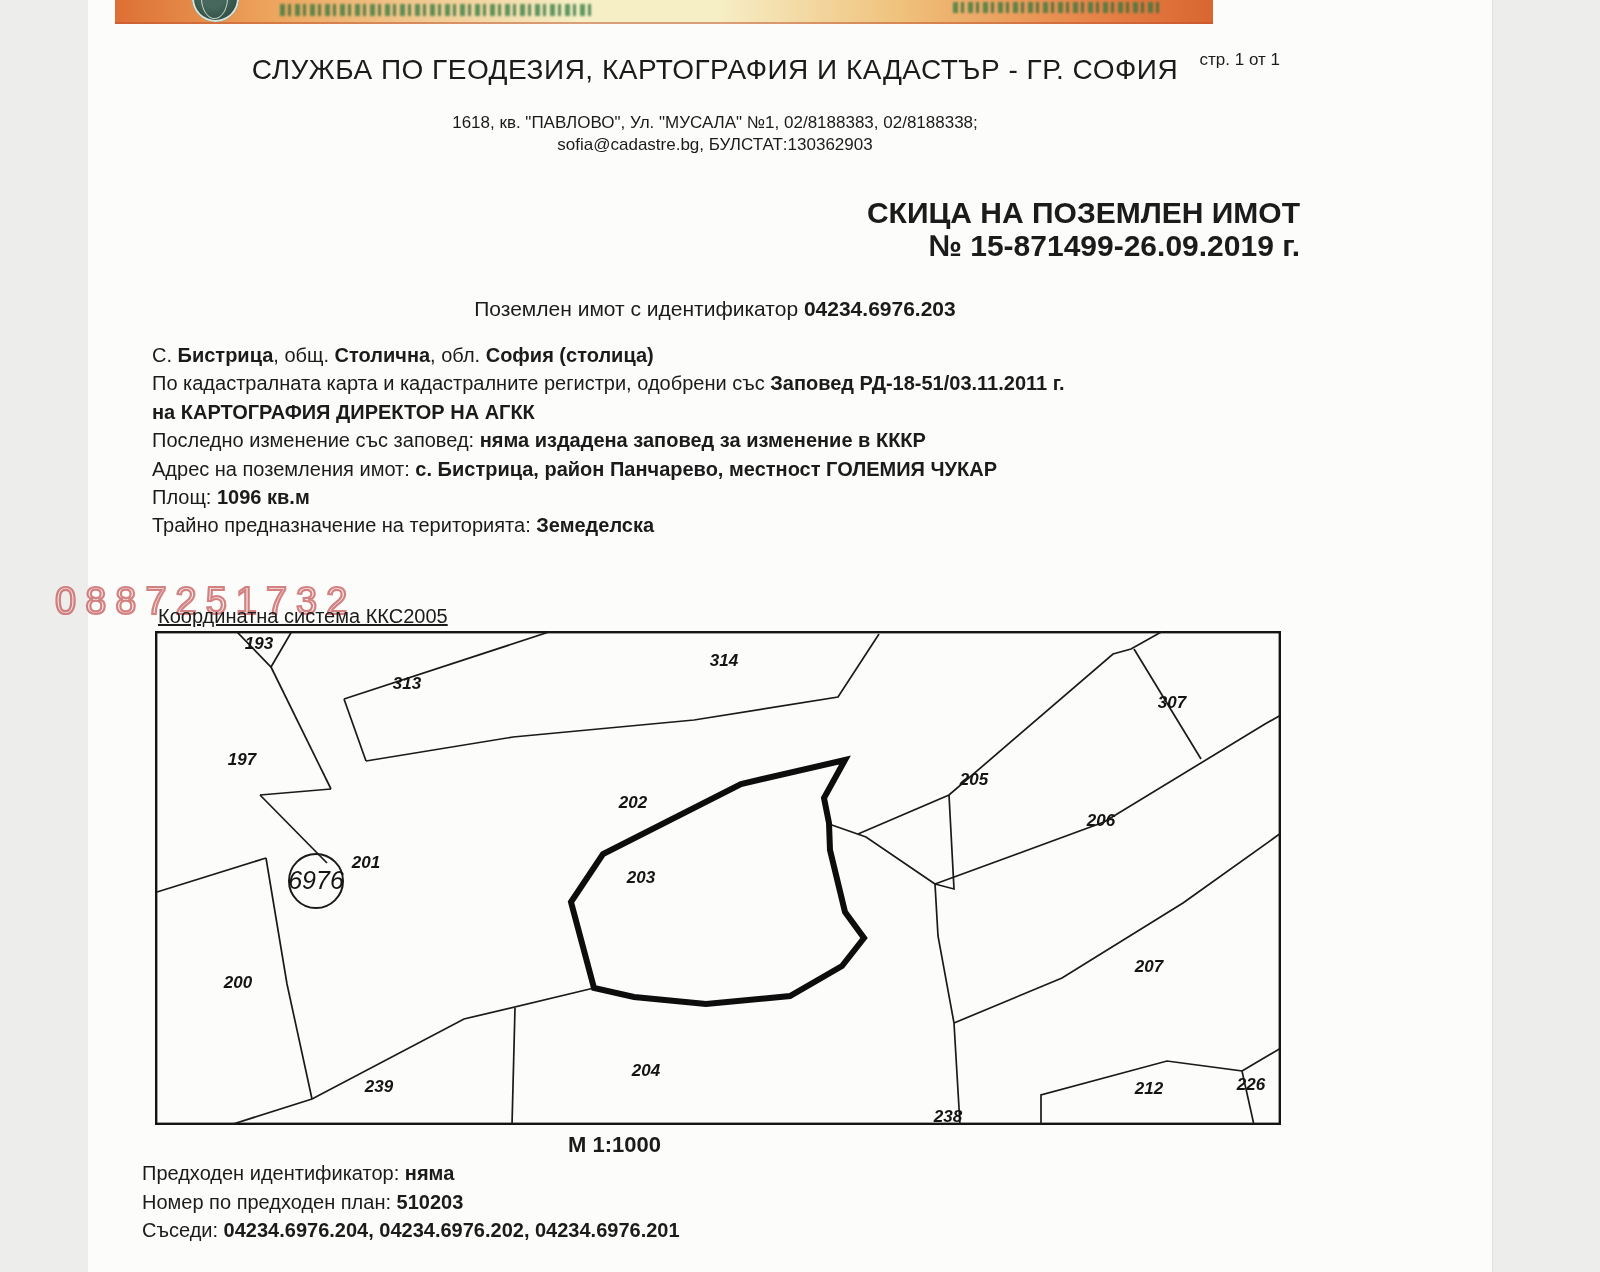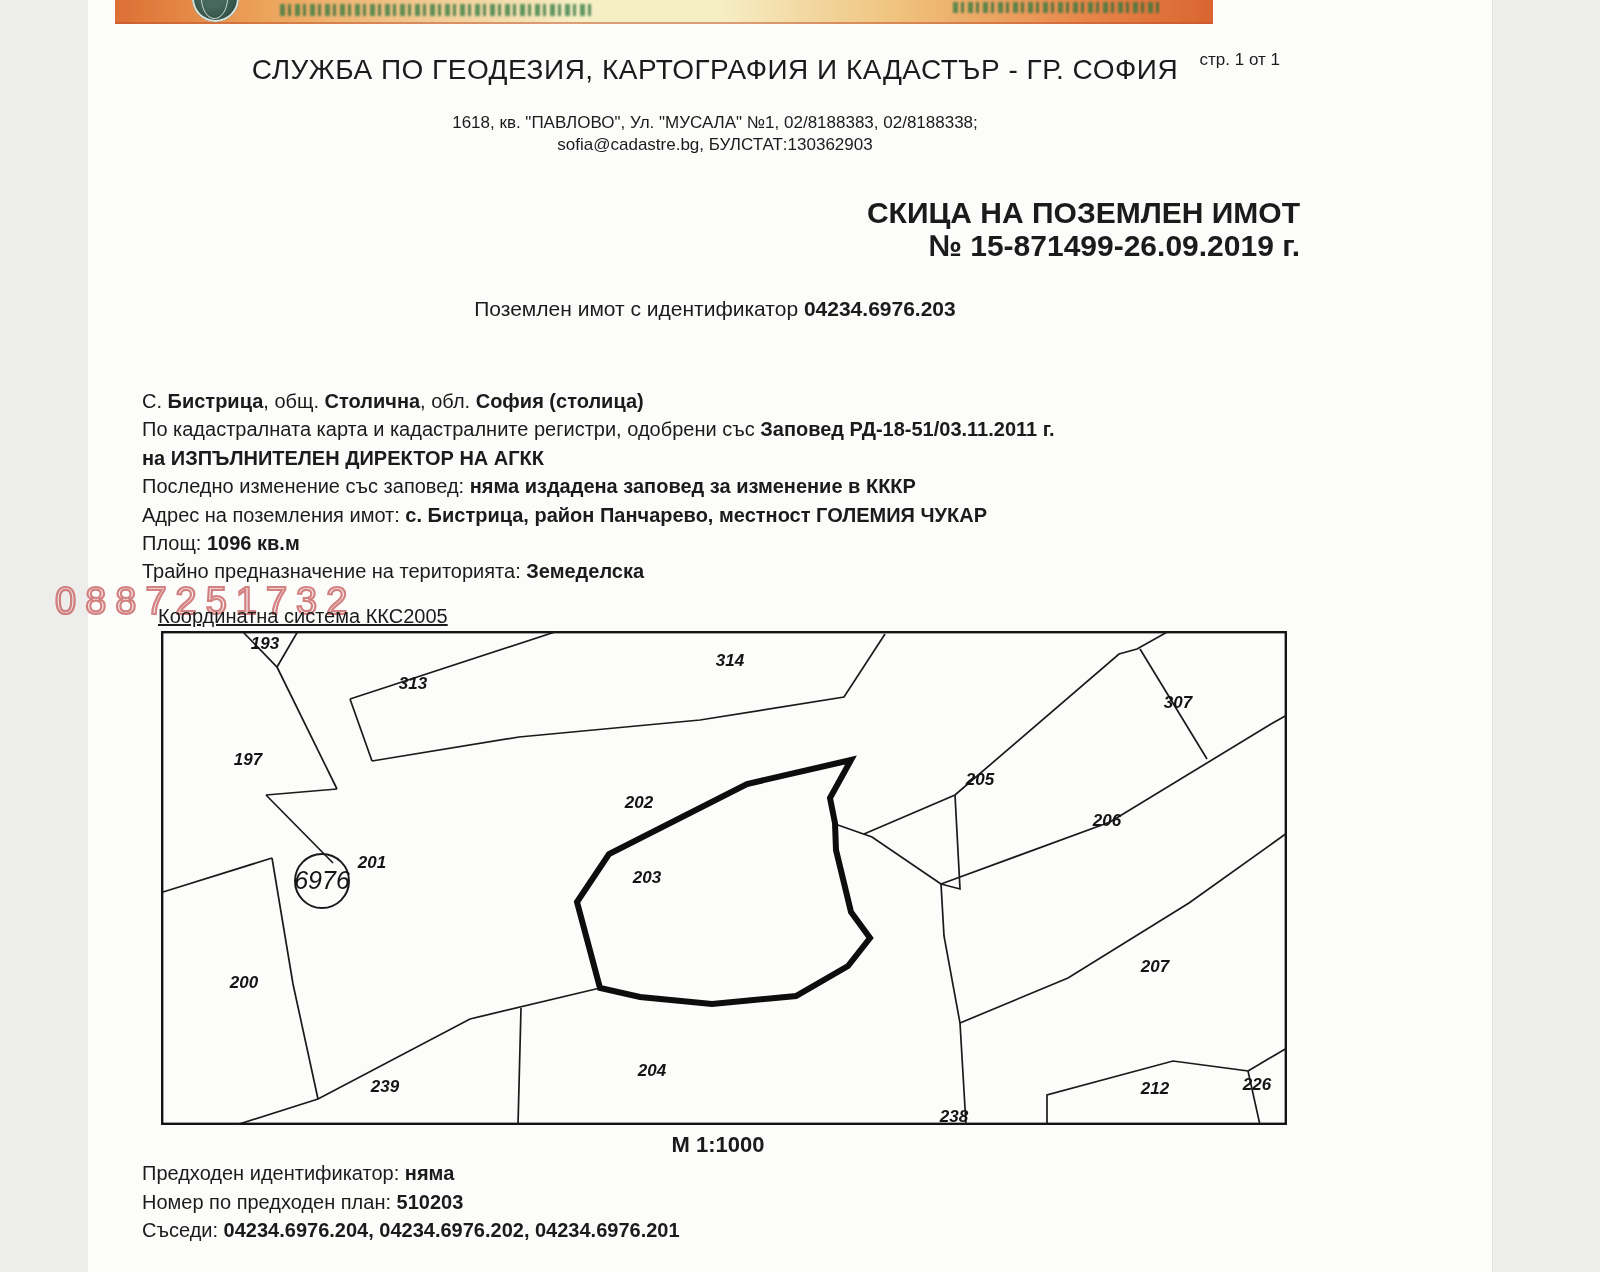--- a/index.html
+++ b/index.html
@@ -24,32 +24,32 @@
     background:radial-gradient(circle at 45% 45%,#47685c 0 30%,#2e4c42 75%);
     box-shadow:inset 0 0 0 2px #d9e3da;}
   .logo::before{content:"";position:absolute;left:9px;top:2px;width:27px;height:42px;border:1.5px solid rgba(230,240,230,.8);border-radius:50%;box-sizing:border-box;}
   .logo::after{content:"";position:absolute;left:2px;top:21px;width:43px;height:1.5px;background:rgba(230,240,230,.8);}
   .pagelabel{position:absolute;left:1140px;top:26px;width:140px;text-align:right;font-size:17px;margin-top:24px;}
   .office{position:absolute;left:130px;top:54px;width:1170px;text-align:center;font-size:28px;letter-spacing:.5px;}
   .addr{position:absolute;left:130px;top:112px;width:1170px;text-align:center;font-size:17px;line-height:22px;}
   .doctitle{position:absolute;left:130px;top:196px;width:1170px;text-align:right;font-size:30px;font-weight:bold;line-height:33px;}
   .idline{position:absolute;left:130px;top:297px;width:1170px;text-align:center;font-size:21px;}
   .idline .b{font-weight:bold;}
-  .details{position:absolute;left:142px;top:341px;font-size:20px;line-height:28.4px;width:1200px;margin-top:46px;}
+  .details{position:absolute;left:152px;top:341px;font-size:20px;line-height:28.4px;width:1200px;}
   .tline{white-space:nowrap;}
   .tline .b{font-weight:bold;}
   .watermark{
     position:absolute;left:55px;top:580px;font-size:38px;letter-spacing:9px;
     color:rgba(226,150,150,.12);
     -webkit-text-stroke:2.2px rgba(203,108,108,.85);
     z-index:1;
   }
   .coordsys{position:absolute;left:158px;top:605px;font-size:20px;z-index:2;text-decoration:underline;}
-  .mapwrap{position:absolute;left:153px;top:631px;width:1290px;height:494px;z-index:2;padding-left:8px;}
-  .scale{position:absolute;left:568px;top:1132px;width:300px;text-align:center;font-size:22px;font-weight:bold;}
+  .mapwrap{position:absolute;left:147px;top:631px;width:1290px;height:494px;z-index:2;padding-left:8px;}
+  .scale{position:absolute;left:568px;top:1132px;width:300px;font-size:22px;font-weight:bold;}
   .footer{position:absolute;left:142px;top:1159px;font-size:20px;line-height:28.5px;}
 </style>
 </head>
 <body>
 
 <div class="edge left"></div>
 <div class="edge right"></div>
 
 <div class="banner">
   <div class="logo"></div>
@@ -71,21 +71,21 @@
   <div>№ 15-871499-26.09.2019 г.</div>
 </div>
 
 <div class="idline">
   <span>Поземлен имот с идентификатор </span><span class="b">04234.6976.203</span>
 </div>
 
 <div class="details" id="details-block">
     <div class="tline"><span>С. </span><span class="b">Бистрица</span><span>, общ. </span><span class="b">Столична</span><span>, обл. </span><span class="b">София (столица)</span></div>
     <div class="tline"><span>По кадастралната карта и кадастралните регистри, одобрени със </span><span class="b">Заповед РД-18-51/03.11.2011 г.</span></div>
-    <div class="tline"><span class="b">на ИЗПЪЛНИТЕЛЕН ДИРЕКТОР НА АГКК</span></div>
+    <div class="tline"><span class="b">на КАРТОГРАФИЯ ДИРЕКТОР НА АГКК</span></div>
     <div class="tline"><span>Последно изменение със заповед: </span><span class="b">няма издадена заповед за изменение в КККР</span></div>
     <div class="tline"><span>Адрес на поземления имот: </span><span class="b">с. Бистрица, район Панчарево, местност ГОЛЕМИЯ ЧУКАР</span></div>
     <div class="tline"><span>Площ: </span><span class="b">1096 кв.м</span></div>
     <div class="tline"><span>Трайно предназначение на територията: </span><span class="b">Земеделска</span></div>
   </div>
 
 <div class="watermark">0887251732</div>
 
 <div class="coordsys">Координатна система ККС2005</div>
 

